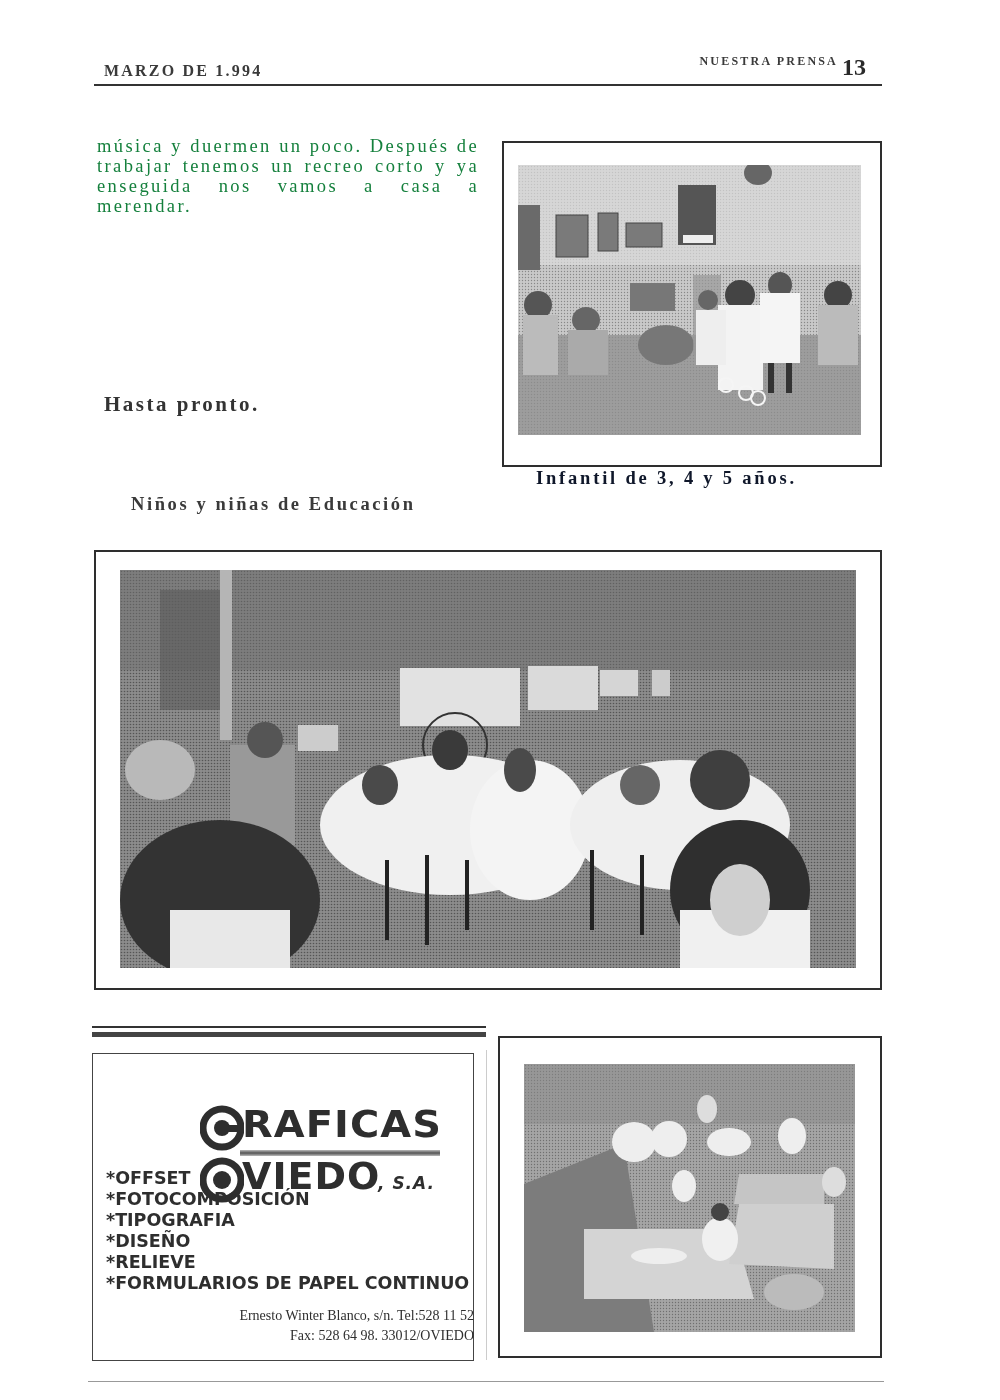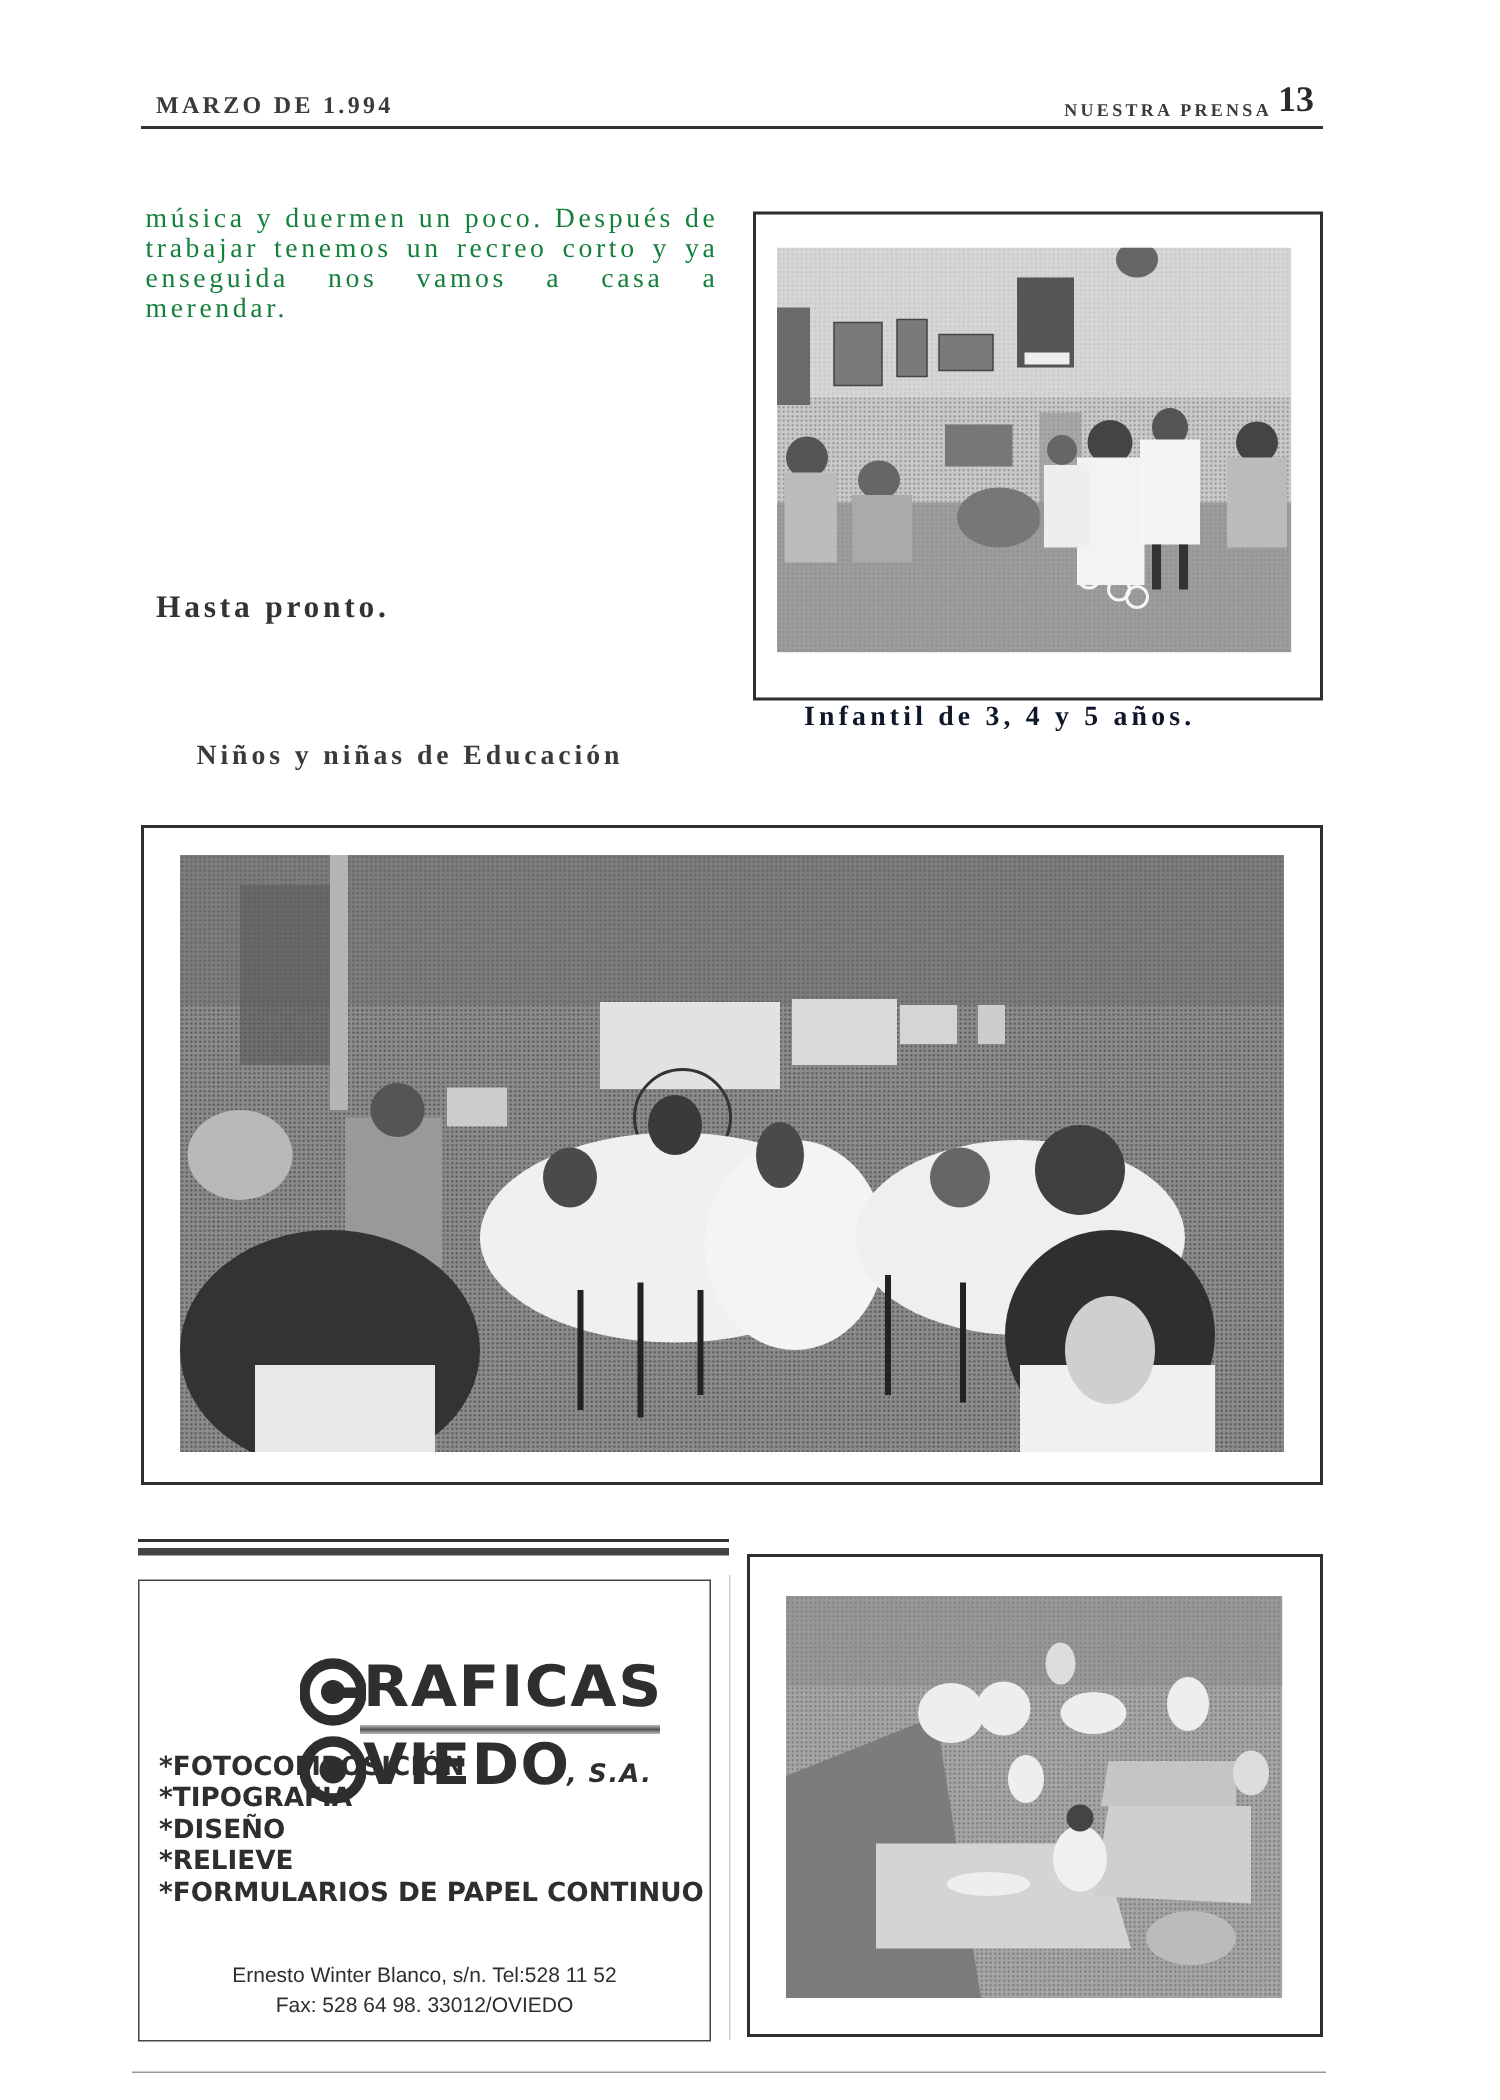--- a/index.html
+++ b/index.html
@@ -1,21 +1,21 @@
 <!DOCTYPE html>
 <html><head>
 <meta charset="utf-8">
 <style>
   html, body { margin: 0; padding: 0; background: #fff; }
   body { width: 1000px; height: 1400px; position: relative; overflow: hidden; color: #2a2a2a; font-family: "Liberation Serif", serif; }
   .abs { position: absolute; }
 
   
   .hdr-left { left: 104px; top: 62px; font-size: 16px; font-weight: bold; letter-spacing: 2.2px; color: #3a3a3a; }
-  .hdr-right { right: 124px; top: 54px; display: flex; align-items: flex-end; gap: 4px; }
+  .hdr-right { right: 134px; top: 54px; display: flex; align-items: flex-start; gap: 4px; }
   .hdr-right .name { font-size: 12px; font-weight: bold; letter-spacing: 2.2px; color: #3a3a3a; }
   .hdr-right .num { font-size: 24px; font-weight: bold; color: #2a2a2a; }
   .hdr-rule { left: 94px; top: 84px; width: 788px; height: 2px; background: #333; }
 
   
   .col-text { left: 97px; top: 136px; width: 382px; font-size: 18.5px; line-height: 20px; letter-spacing: 2.4px; text-align: justify; color: #15803d; }
   .col-text p { margin: 0 0 16px 0; text-align-last: left; }
   .col-text p.just { text-align: justify; }
   .signoff { left: 104px; top: 392px; font-size: 21px; font-weight: bold; letter-spacing: 2.5px; color: #333; }
 
@@ -41,21 +41,21 @@
 
   .logo { left: 200px; top: 1068px; width: 250px; height: 110px; margin-top: 32px; }
   .logo-word { position: absolute; font-family: "DejaVu Sans", sans-serif; font-weight: bold; color: #2e2e2e; letter-spacing: 1px; }
   .logo-w1 { left: 42px; top: 2px; font-size: 38px; transform: scaleX(1.05); transform-origin: left; }
   .logo-w2 { left: 42px; top: 54px; font-size: 38px; }
   .logo-sa { left: 178px; top: 73px; font-size: 17px; font-style: italic; }
   .logo-bar { position: absolute; left: 40px; top: 50px; width: 200px; height: 6px; background: linear-gradient(#bbb, #555 50%, #bbb); }
 
   .ad-list { left: 106px; top: 1168px; font-family: "DejaVu Sans", sans-serif; font-size: 17.5px; line-height: 21px; color: #2e2e2e; font-weight: bold; }
   .ad-list div { white-space: nowrap; }
-  .ad-addr { left: 92px; top: 1306px; width: 382px; text-align: center; font-family: Liberation Sans, sans-serif; font-size: 14px; line-height: 20px; color: #2e2e2e; }
+  .ad-addr { left: 92px; top: 1306px; width: 382px; text-align: right; font-family: Liberation Serif, serif; font-size: 14px; line-height: 20px; color: #2e2e2e; }
 
   .frame3 { left: 498px; top: 1036px; width: 384px; height: 322px; }
   .photo3 { left: 524px; top: 1064px; width: 331px; height: 268px; }
 
   .bottom-rule { left: 88px; top: 1381px; width: 796px; height: 1px; background: #999; }
 </style>
 </head>
 <body>
 
 <div class="abs hdr-left">MARZO DE 1.994</div>
@@ -171,20 +171,21 @@
     <circle cx="22" cy="80" r="19" fill="none" stroke="#2e2e2e" stroke-width="7"></circle>
     <circle cx="22" cy="80" r="9" fill="#2e2e2e"></circle>
   </svg>
   <div class="logo-bar"></div>
   <span class="logo-word logo-w1">RAFICAS</span>
   <span class="logo-word logo-w2">VIEDO</span>
   <span class="logo-word logo-sa">, S.A.</span>
 </div>
 
 <div class="abs ad-list">
+  <div>*OFFSET</div>
   <div>*FOTOCOMPOSICIÓN</div>
   <div>*TIPOGRAFIA</div>
   <div>*DISEÑO</div>
   <div>*RELIEVE</div>
   <div>*FORMULARIOS DE PAPEL CONTINUO</div>
 </div>
 <div class="abs ad-addr">
   <div>Ernesto Winter Blanco, s/n. Tel:528 11 52</div>
   <div>Fax: 528 64 98. 33012/OVIEDO</div>
 </div>

